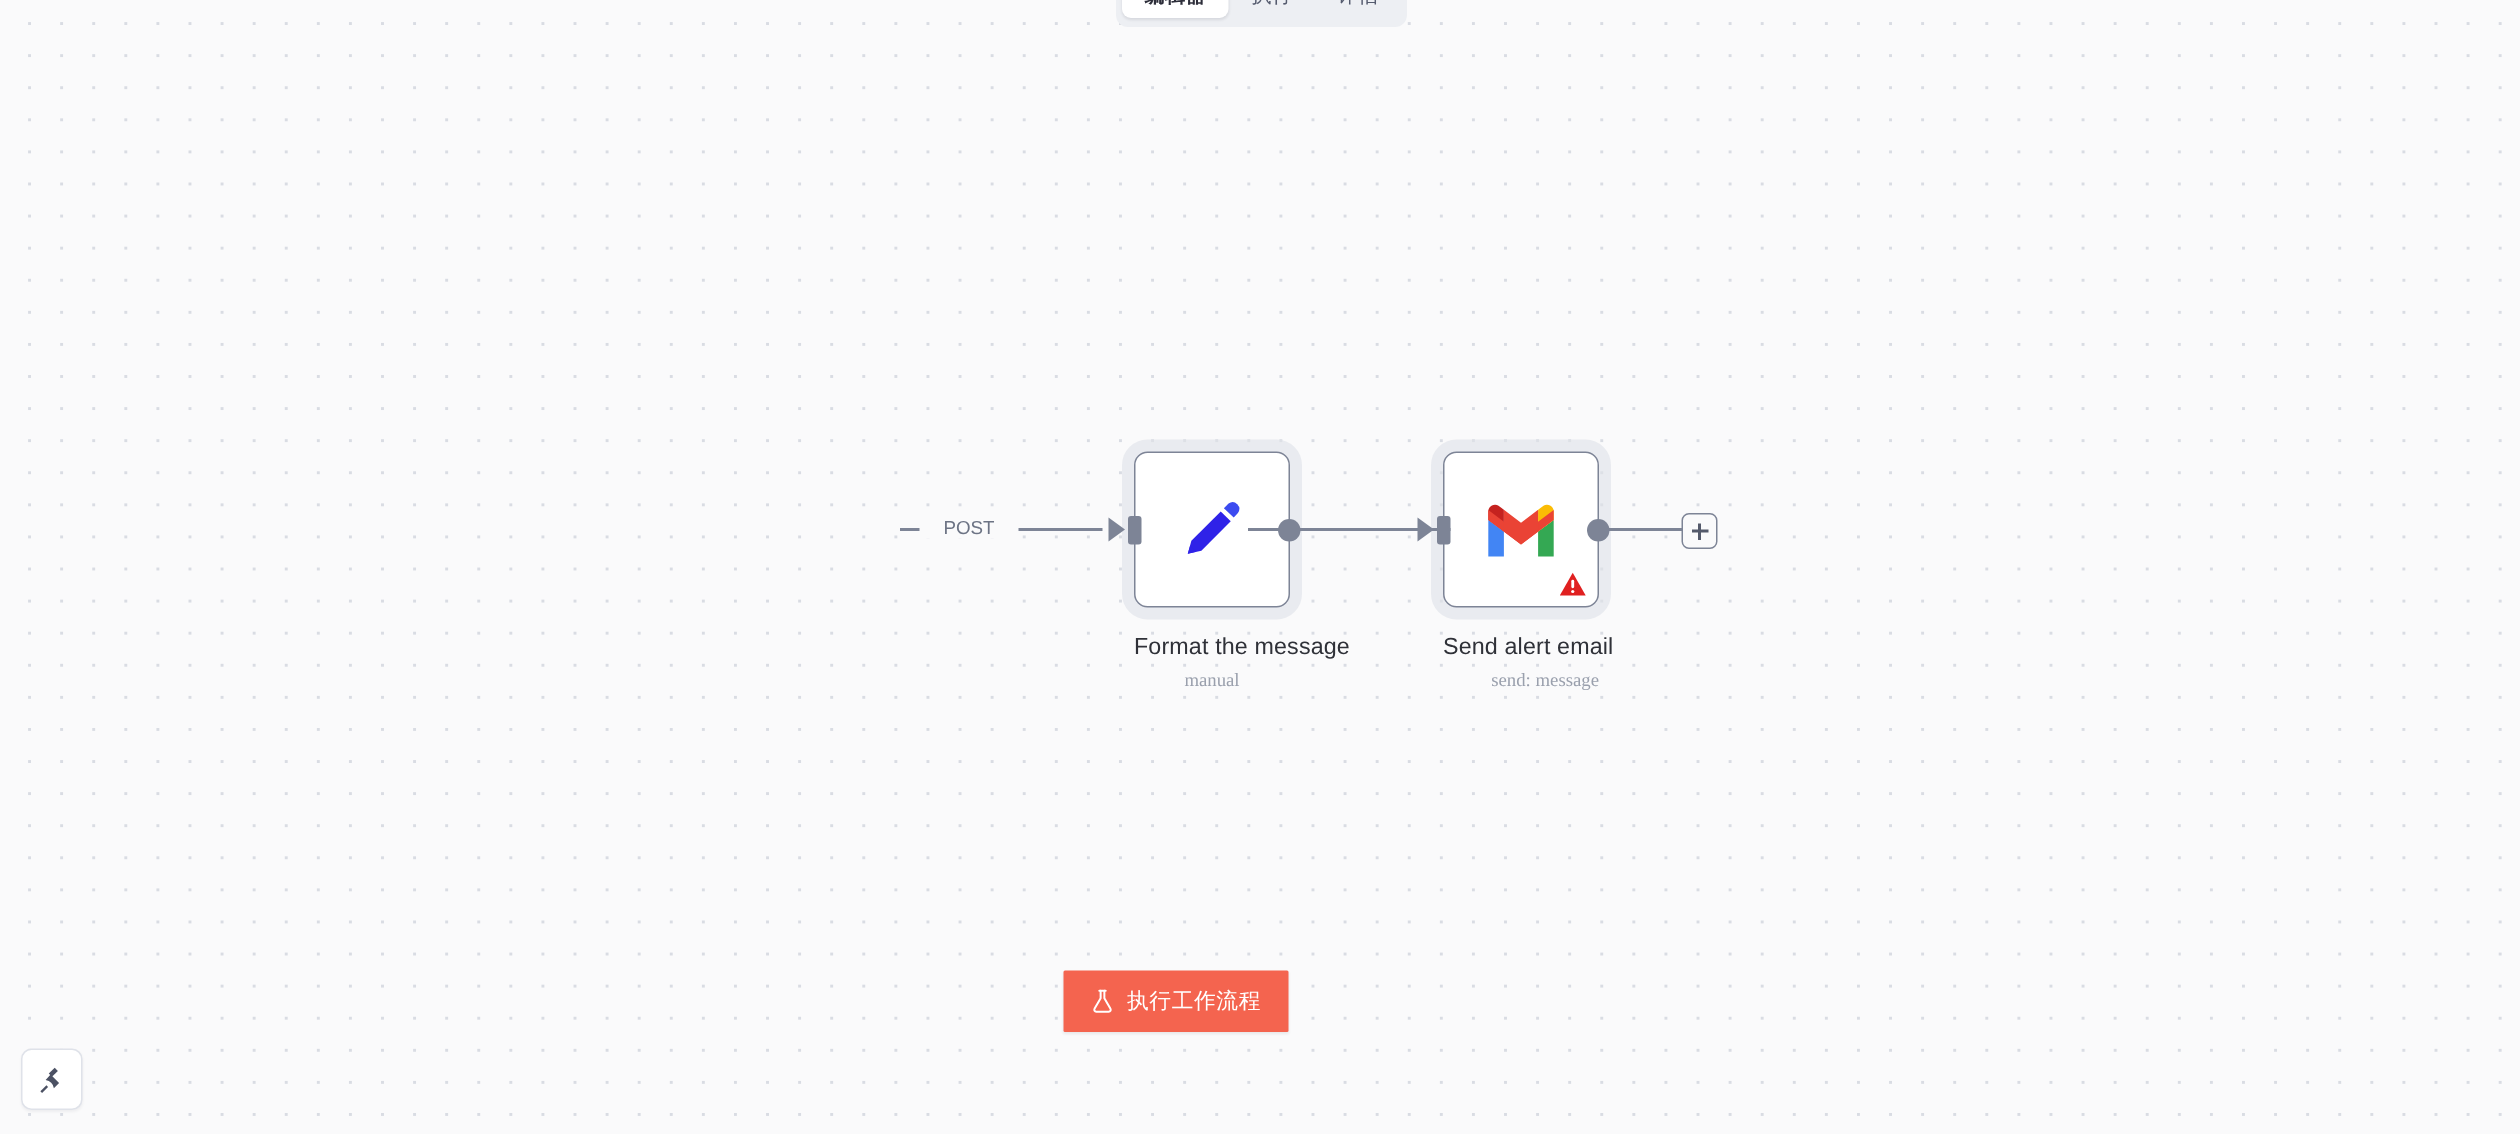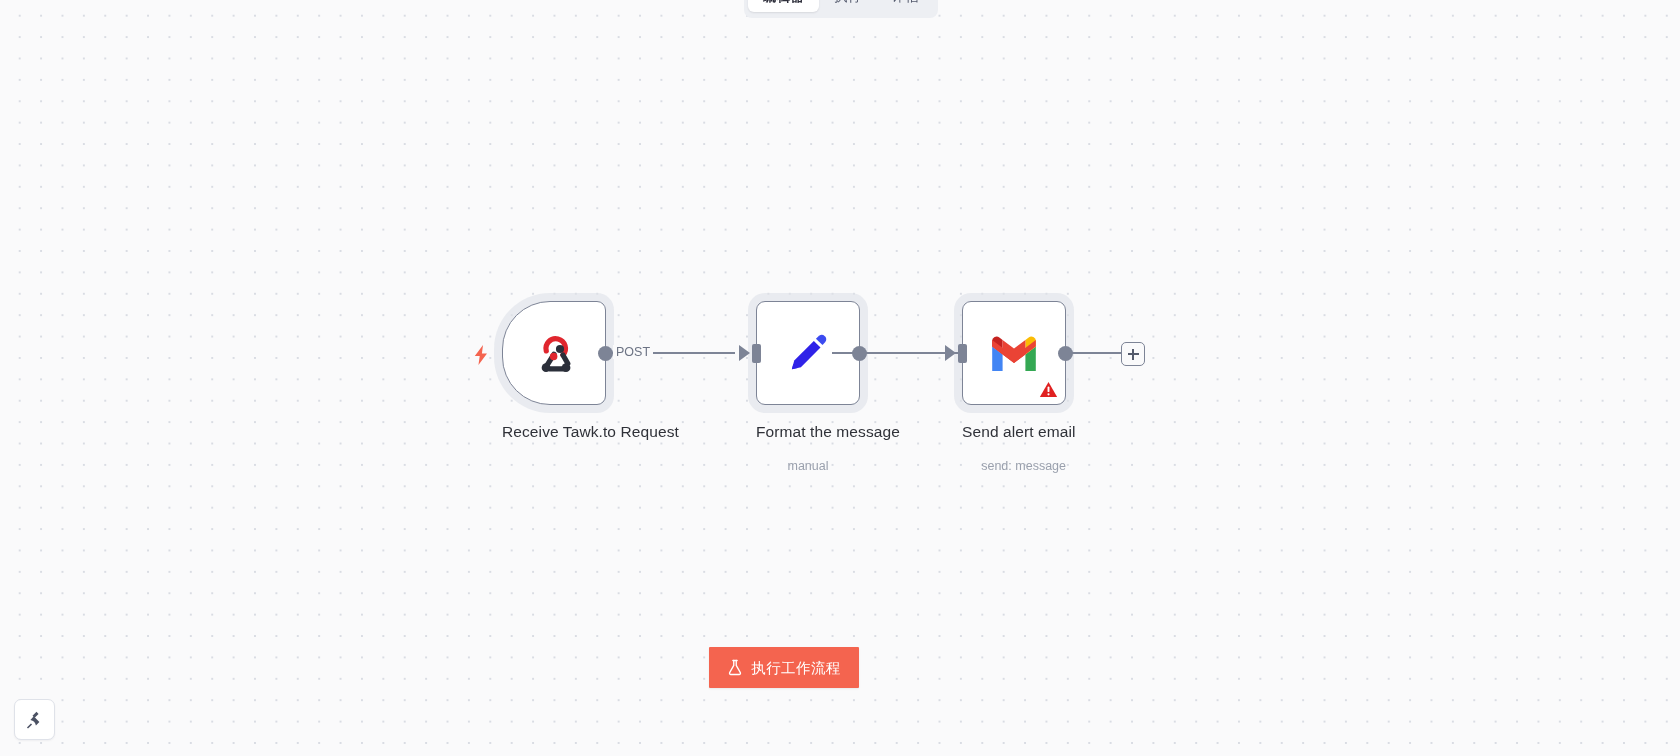--- a/index.html
+++ b/index.html
@@ -91,25 +91,26 @@
 
   .node-title {
     margin-top: 17px;
     font-size: 15.5px;
     color: #2f3138;
     line-height: 19px;
     white-space: nowrap;
     letter-spacing: .1px;
   }
   .node-sub {
-    margin-top: 18px;
+    margin-top: 5px;
     font-size: 12.5px;
     color: #9aa0ad;
     line-height: 15px;
     white-space: nowrap;
+    font-family: Liberation Serif, serif;
   }
 
   
   .bolt {
     position: absolute;
     left: -31px;
     top: 43px;
     width: 18px;
     height: 20px;
   }
@@ -151,21 +152,21 @@
     position: absolute;
     height: 2px;
     background: #7d8496;
     z-index: 2;
   }
   .edge-label {
     position: absolute;
     font-size: 12.5px;
     color: #6c7384;
     background: #fafafb;
-    padding: 0 3px;
+    padding: 0 16px;
     line-height: 14px;
     z-index: 5;
     white-space: nowrap;
   }
 
   
   .plus-btn {
     position: absolute;
     width: 22px;
     height: 22px;
@@ -246,48 +247,20 @@
 
   <div id="flow">
 
     <div class="edge" style="left:600px; top:352px; width:135px;"></div>
     <div class="edge-label" style="left:613px; top:345px;">POST</div>
 
     <div class="edge" style="left:832px; top:352px; width:135px;"></div>
 
     <div class="edge" style="left:1062px; top:352px; width:68px;"></div>
 
-    <div class="node-wrap" style="left:502px; top:301px;">
-      <div class="node-box trigger">
-
-        <svg class="bolt" viewBox="0 0 18 22">
-          <path d="M11.2 0 L2.2 12.2 L7.6 12.2 L6.2 22 L15.6 9.4 L10.0 9.4 Z" fill="#f4644f"></path>
-        </svg>
-
-        <svg width="52" height="52" viewBox="0 0 64 64">
-          <g fill="none" stroke-width="6.4" stroke-linecap="round">
-
-            <path d="M22.5 29.5 A12 12 0 1 1 43.0 34.5" stroke="#e0262e"></path>
-
-            <path d="M32.0 33.5 L22.0 49.5" stroke="#2b2f3a"></path>
-
-            <path d="M26.5 51.5 L45.0 51.5" stroke="#2b2f3a"></path>
-
-            <path d="M43.0 34.5 L49.0 45.0" stroke="#2b2f3a"></path>
-          </g>
-          <circle cx="39.4" cy="27.0" r="5.0" fill="#2b2f3a"></circle>
-          <circle cx="22.2" cy="50.0" r="5.4" fill="#2b2f3a"></circle>
-          <circle cx="46.8" cy="50.0" r="5.4" fill="#2b2f3a"></circle>
-          <circle cx="31.6" cy="36.2" r="4.6" fill="#e0262e"></circle>
-        </svg>
-
-        <div class="dot-out"></div>
-      </div>
-      <div class="node-title">Receive Tawk.to Request</div>
-    </div>
 
     <div class="node-wrap" style="left:756px; top:301px;">
       <div class="node-box">
         <div class="arrow-head"></div>
         <div class="arrow-in"></div>
 
         <svg width="50" height="50" viewBox="0 0 48 48">
           <path d="M8.5 39.5 L10.8 31.2 L29.6 12.4 L36.0 18.8 L17.2 37.6 Z" fill="#2f22e8"></path>
           <path d="M31.6 10.4 L34.6 7.4 A4.3 4.3 0 0 1 40.6 13.4 L37.9 16.3 Z" fill="#3c4bf0"></path>
           <path d="M8.5 39.5 L10.0 34.4 L13.9 38.3 Z" fill="#2f22e8"></path>

